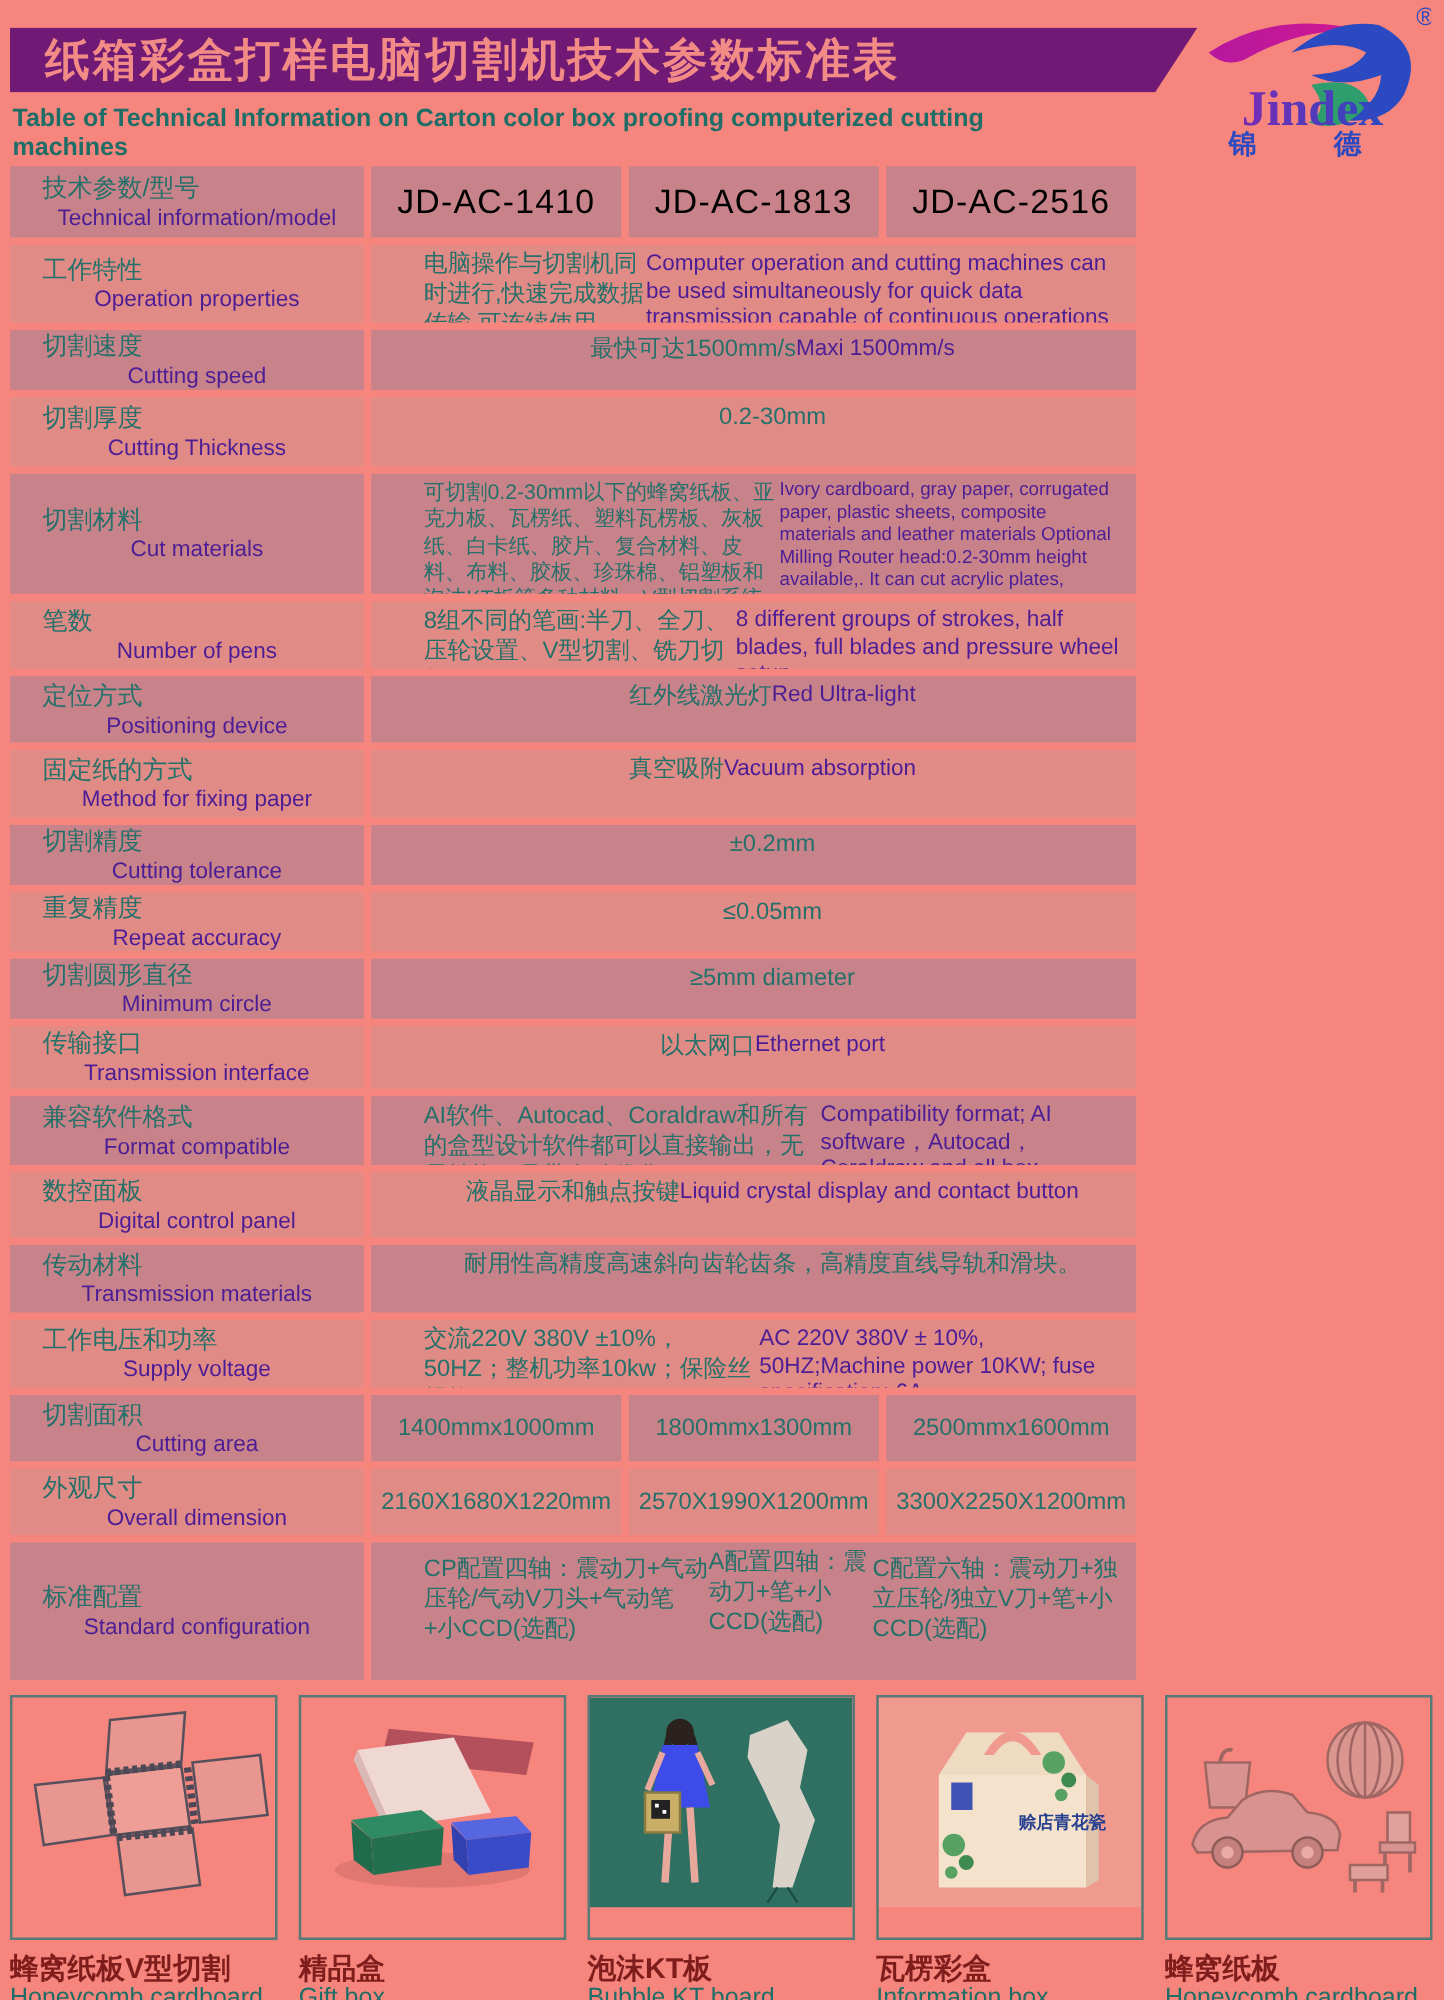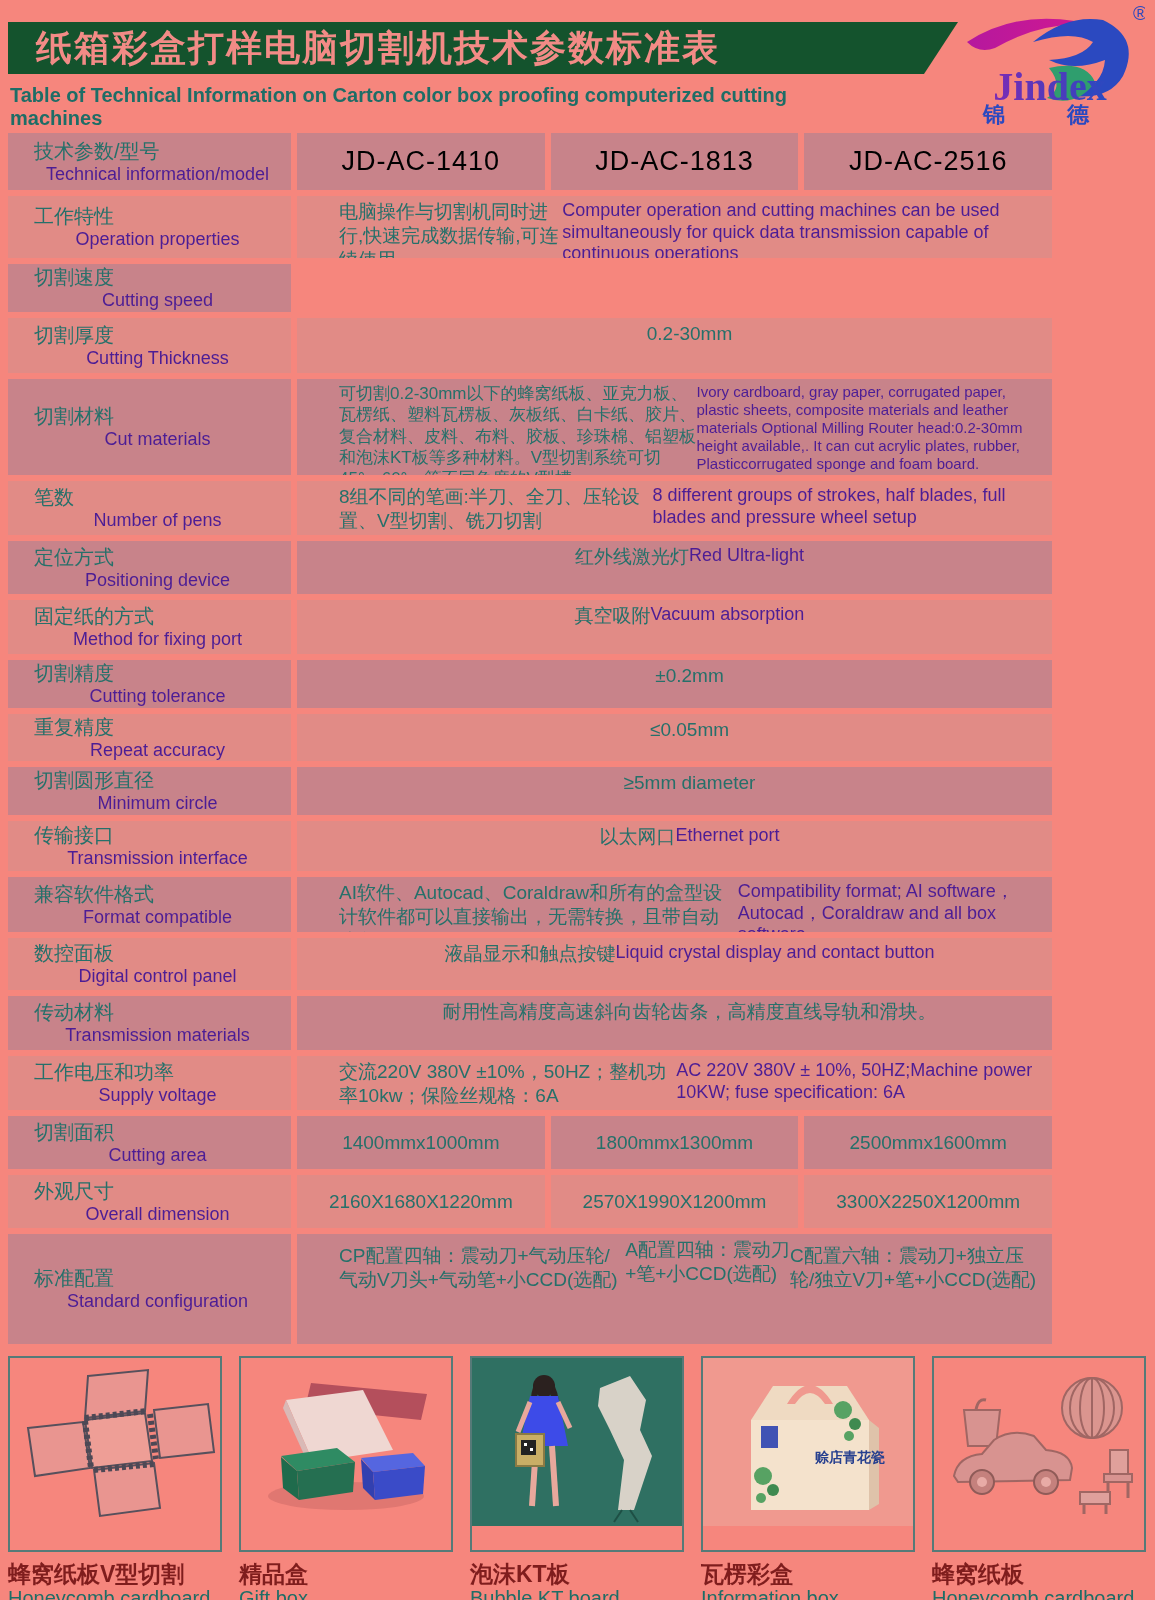--- a/index.html
+++ b/index.html
@@ -6,37 +6,37 @@
   body {
     width:1155px; height:1600px; position:relative; overflow:hidden;
     background:#F6867D;
     font-family:"Liberation Sans", sans-serif;
     -webkit-font-smoothing:antialiased;
   }
 
   
   .banner {
     position:absolute; left:8px; top:22px; width:950px; height:52px;
-    background:#14532d;
+    background:#701a75;
     clip-path:polygon(0 0, 100% 0, calc(100% - 34px) 100%, 0 100%);
     display:flex; align-items:center;
   }
   .banner-title {
     color:#F28B86; font-size:36px; font-weight:bold; letter-spacing:2px;
     padding-left:28px; white-space:nowrap;
   }
   .subtitle {
     position:absolute; left:10px; top:84px; width:860px;
     color:#1E6D66; font-size:20px; font-weight:bold;
   }
   .logo { position:absolute; right:10px; top:0; width:190px; height:126px; }
 
   
   .spec-table {
-    position:absolute; left:8px; top:133px; width:1044px;
+    position:absolute; left:8px; top:133px; width:901px;
     display:flex; flex-direction:column; gap:6px;
   }
   .row { display:flex; gap:6px; }
   .cell { box-sizing:border-box; overflow:hidden; }
   .label-cell {
     flex:0 0 283px; padding:4px 10px 4px 26px;
     display:flex; flex-direction:column; justify-content:center;
   }
   .value-cell {
     flex:1; padding:4px 12px 4px 42px;
@@ -131,20 +131,24 @@
       <div class="cn">电脑操作与切割机同时进行,快速完成数据传输,可连续使用,</div>
       <div class="en">Computer operation and cutting machines can be used simultaneously for quick data transmission capable of continuous operations</div>
     </div>
   </div>
 
   <div class="row" style="height:48px">
     <div class="cell label-cell dark">
       <div class="label-cn">切割速度</div>
       <div class="label-en">Cutting speed</div>
     </div>
+    <div class="cell value-cell dark">
+      <div class="cn">最快可达1500mm/s</div>
+      <div class="en">Maxi 1500mm/s</div>
+    </div>
   </div>
 
   <div class="row" style="height:55px">
     <div class="cell label-cell light">
       <div class="label-cn">切割厚度</div>
       <div class="label-en">Cutting Thickness</div>
     </div>
     <div class="cell value-cell light">
       <div class="cn">0.2-30mm</div>
     </div>
@@ -179,21 +183,21 @@
     </div>
     <div class="cell value-cell dark">
       <div class="cn">红外线激光灯</div>
       <div class="en">Red Ultra-light</div>
     </div>
   </div>
 
   <div class="row" style="height:54px">
     <div class="cell label-cell light">
       <div class="label-cn">固定纸的方式</div>
-      <div class="label-en">Method for fixing port</div>
+      <div class="label-en">Method for fixing paper</div>
     </div>
     <div class="cell value-cell light">
       <div class="cn">真空吸附</div>
       <div class="en">Vacuum absorption</div>
     </div>
   </div>
 
   <div class="row" style="height:48px">
     <div class="cell label-cell dark">
       <div class="label-cn">切割精度</div>

